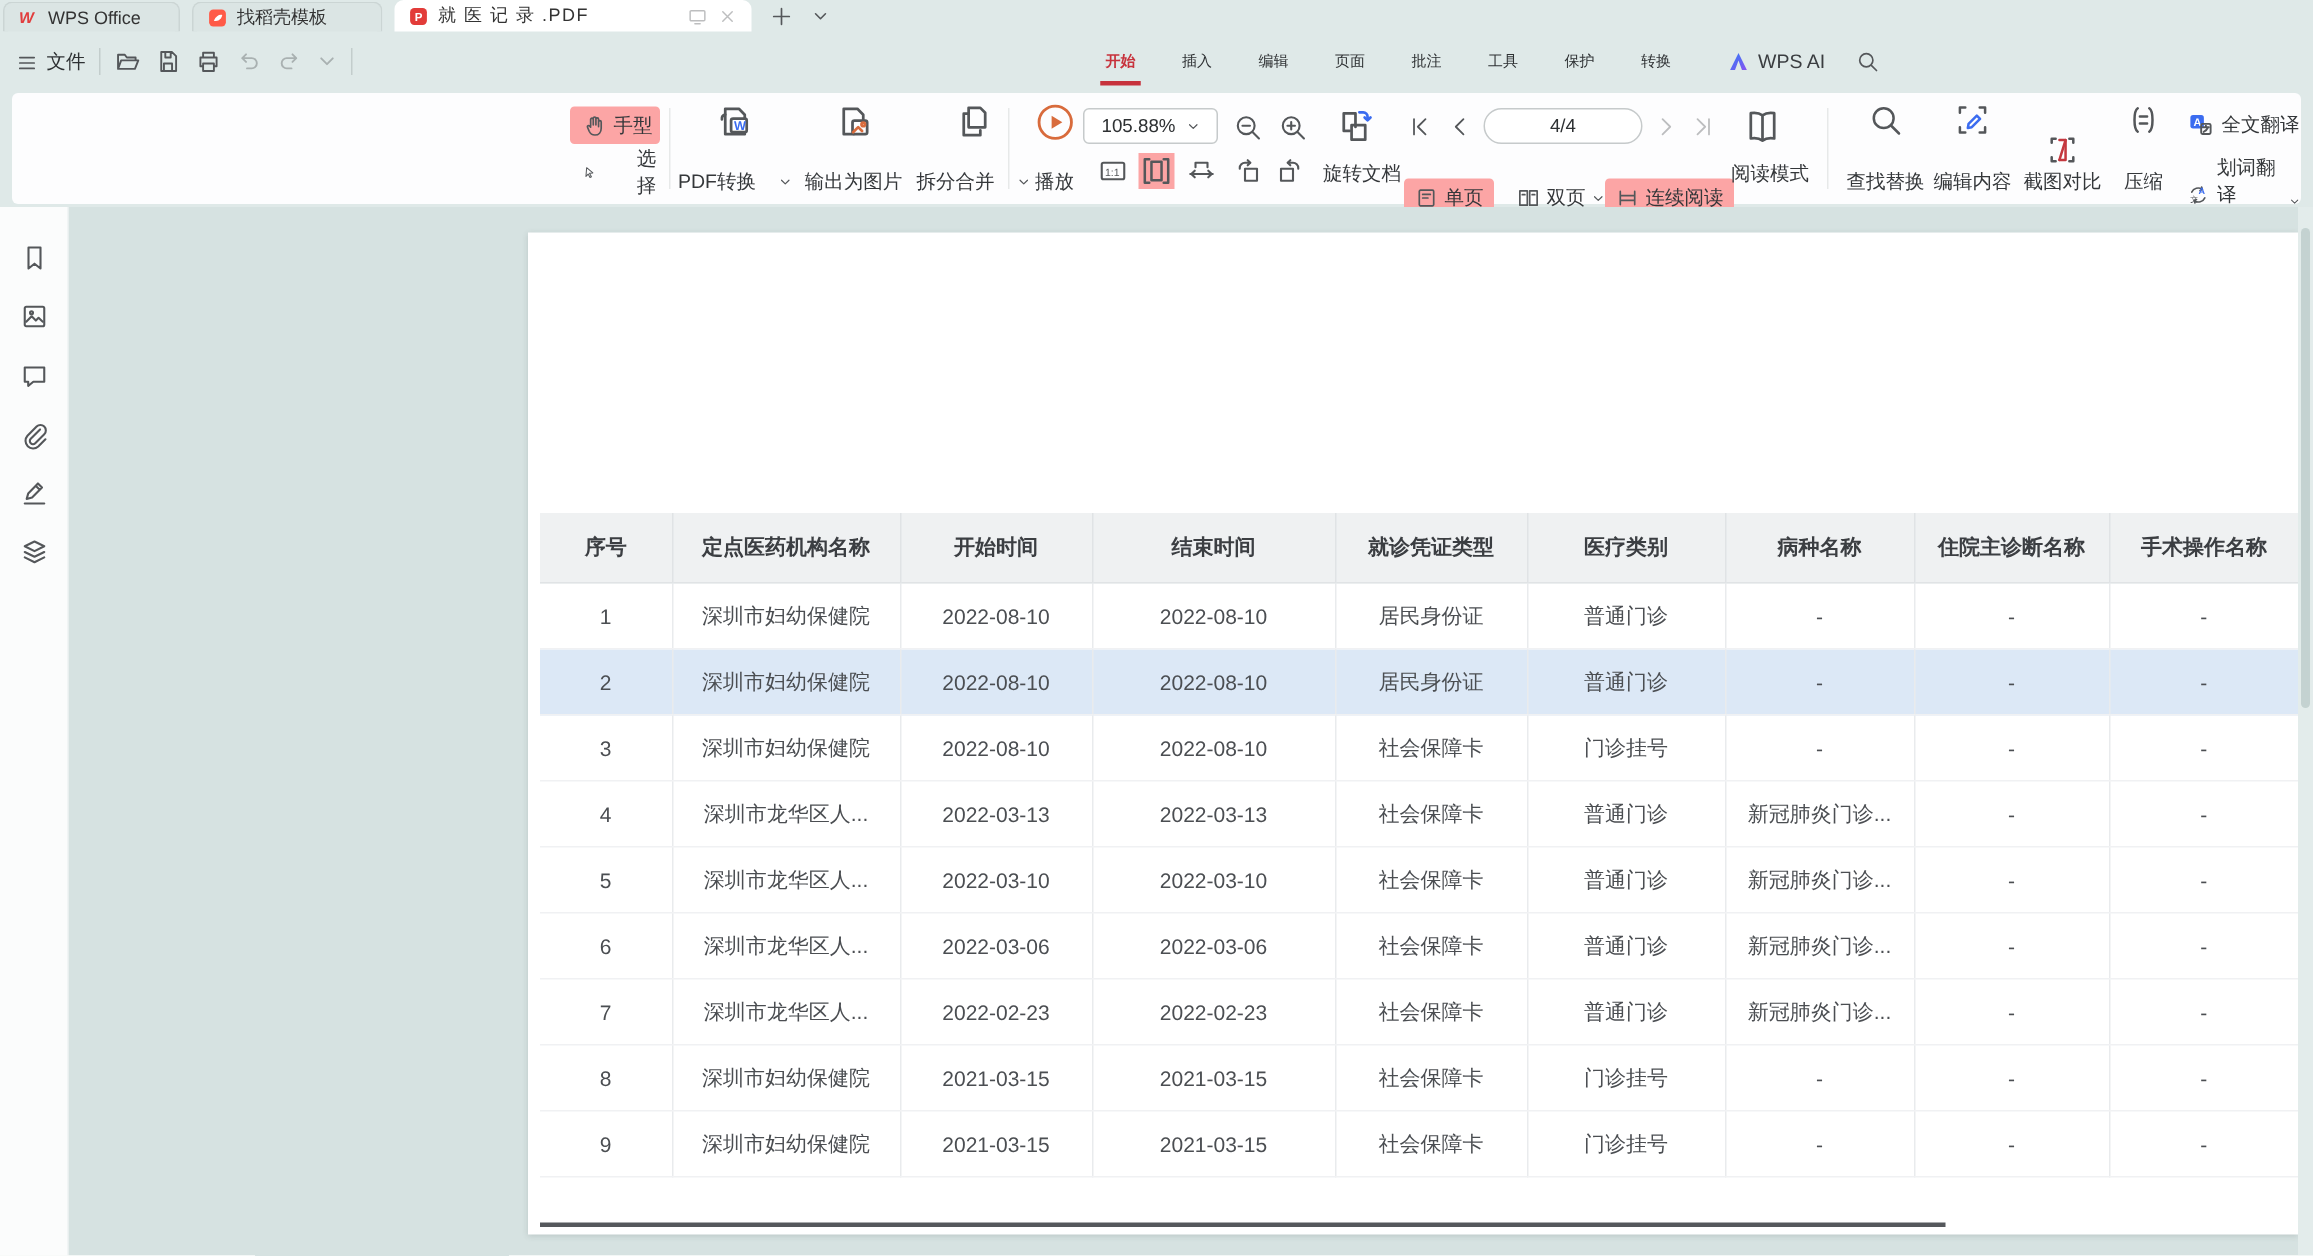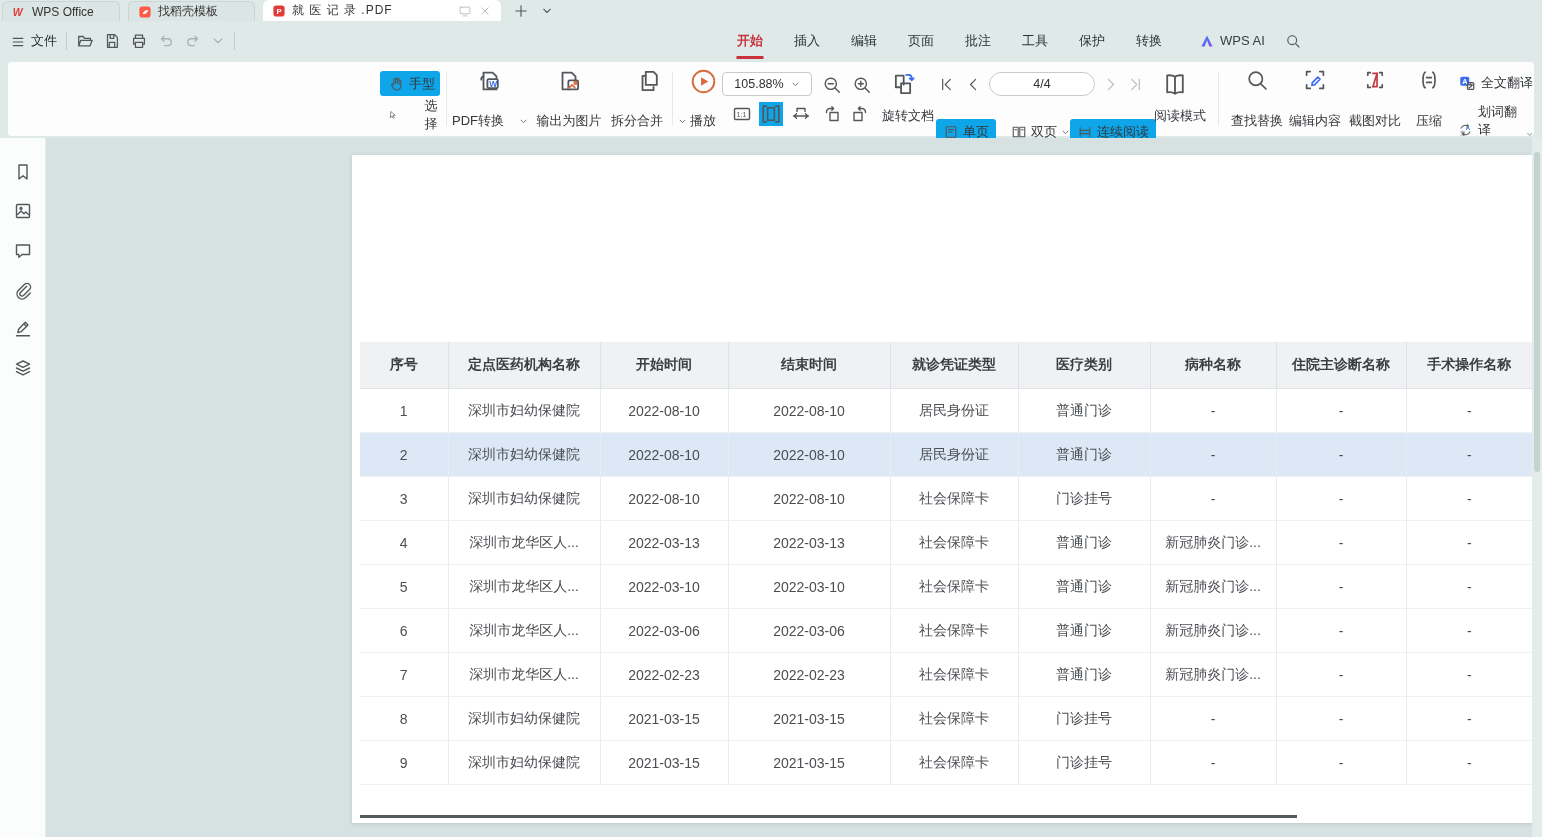--- a/index.html
+++ b/index.html
@@ -23,30 +23,30 @@
   .ic20{width:20px;height:20px;}
   .ic26{width:26px;height:26px;}
   .tbtn{width:16px;height:16px;margin:3px 0 0 12px;}
   .dis{opacity:.38;}
   
   .quickbar{position:absolute;left:0;top:21px;right:0;height:39px;}
   .qleft{position:absolute;left:10px;top:0;height:39px;display:flex;align-items:center;gap:9px;}
   .filebtn{display:flex;align-items:flex-end;gap:5px;font-size:13px;color:#2e3133;}
   .vsep{width:1px;height:18px;background:#c3cdcc;}
   .menus{position:absolute;left:737px;top:0;height:39px;display:flex;align-items:center;}
-  .menu-item{font-size:13px;color:#2e3133;margin-right:31px;position:relative;cursor:default;}
+  .menu-item{font-size:10px;color:#2e3133;margin-right:31px;position:relative;cursor:default;}
   .menu-item.active{color:#c7323c;font-weight:bold;}
   .menu-item.active::after{content:"";position:absolute;left:50%;transform:translateX(-50%);bottom:-9px;width:27px;height:3px;background:#c7323c;}
   .aibtn{display:flex;align-items:center;gap:5px;font-size:13px;margin-left:6px;}
   .msearch{width:16px;height:16px;margin-left:20px;}
   
   .ribbon{position:absolute;left:8px;top:62px;width:1526px;height:74px;background:#fdfdfe;border-radius:4px;}
   .ribbon .abs{position:absolute;}
   .toolbtn{display:flex;align-items:center;gap:5px;font-size:13px;color:#34373a;border-radius:3px;box-sizing:border-box;}
-  .hlbg{background:#0ea5e9;}
+  .hlbg{background:#fca5a5;}
   .bigbtn{position:absolute;top:6px;height:62px;display:flex;flex-direction:column;align-items:center;justify-content:space-between;font-size:13px;color:#34373a;}
   .bigbtn .cap{display:flex;align-items:center;gap:15px;white-space:nowrap;}
   .chev{width:9px;height:9px;display:inline-block;line-height:0;}
   .chev svg{width:100%;height:100%;}
   .vdiv{position:absolute;top:10px;width:1px;height:54px;background:#e7e9e9;}
   .combo{position:absolute;height:24px;border:1px solid #c6cacb;border-radius:4px;display:flex;align-items:center;justify-content:center;gap:7px;font-size:12.5px;color:#2e3133;box-sizing:border-box;background:#fff;}
   .pill{border-radius:12px;}
   .rowbtn{position:absolute;top:57px;height:26px;display:flex;align-items:center;gap:4px;padding:0 7px;font-size:13px;color:#34373a;border-radius:3px;}
   .caption{position:absolute;font-size:13px;color:#34373a;white-space:nowrap;}
   .transrow{position:absolute;display:flex;align-items:center;gap:5px;font-size:13px;color:#34373a;}
@@ -410,21 +410,21 @@
       <span class="ic" style="width:24px;height:24px;">
           <svg viewBox="0 0 20 20" fill="none" stroke="#54575a" stroke-width="1.4" stroke-linecap="round" stroke-linejoin="round">
             <path d="M3 6V3h3 M14 3h3v3 M3 14v3h3 M14 17h3v-3"></path>
             <path d="M7.8 12.2l4.6-4.6 1.8 1.8-4.6 4.6-2.2.4z" stroke="#3b6cf0"></path>
           </svg>
         </span>
       <span class="cap">
           <span>编辑内容</span>
         </span>
     </div>
-    <div class="bigbtn" style="left:1334px;width:66px;">
+    <div class="bigbtn" style="left:1334px;width:66px;justify-content:flex-end;">
       <span class="ic" style="width:24px;height:24px;">
           <svg viewBox="0 0 20 20" fill="none" stroke="#54575a" stroke-width="1.4" stroke-linecap="round" stroke-linejoin="round">
             <path d="M4 6V3.8h2.2 M13.8 3.8H16V6 M4 14v2.2h2.2 M13.8 16.2H16V14"></path>
             <path d="M8.3 4.5h3.4v11H8.3" stroke="#c4373e"></path>
             <path d="M8.3 15.5L11.7 4.5" stroke="#c4373e"></path>
           </svg>
         </span>
       <span class="cap">
           <span>截图对比</span>
         </span>

